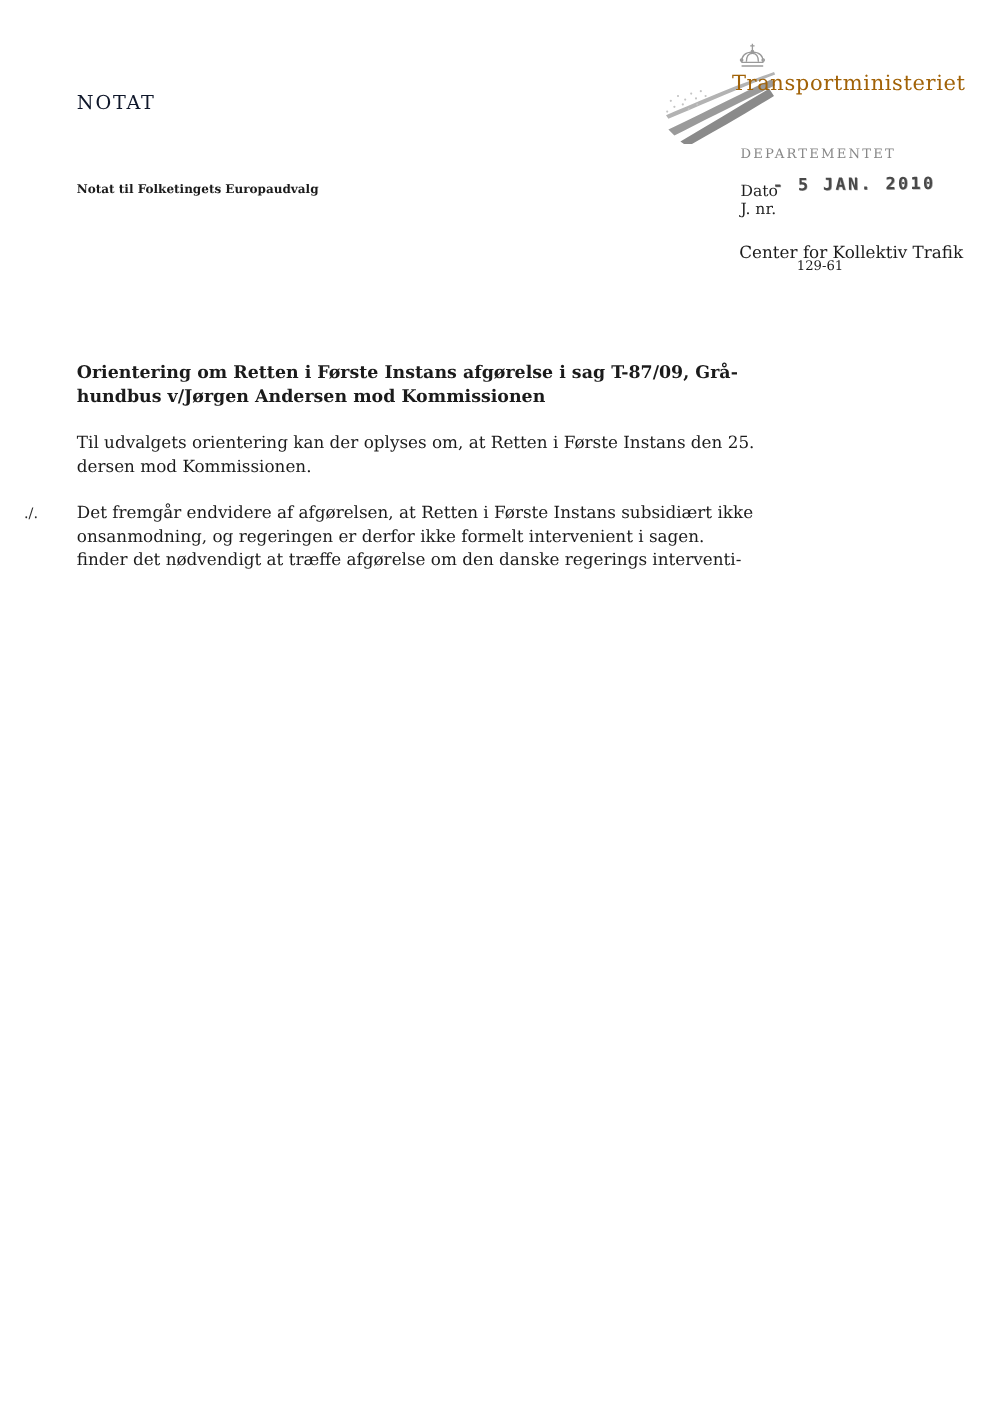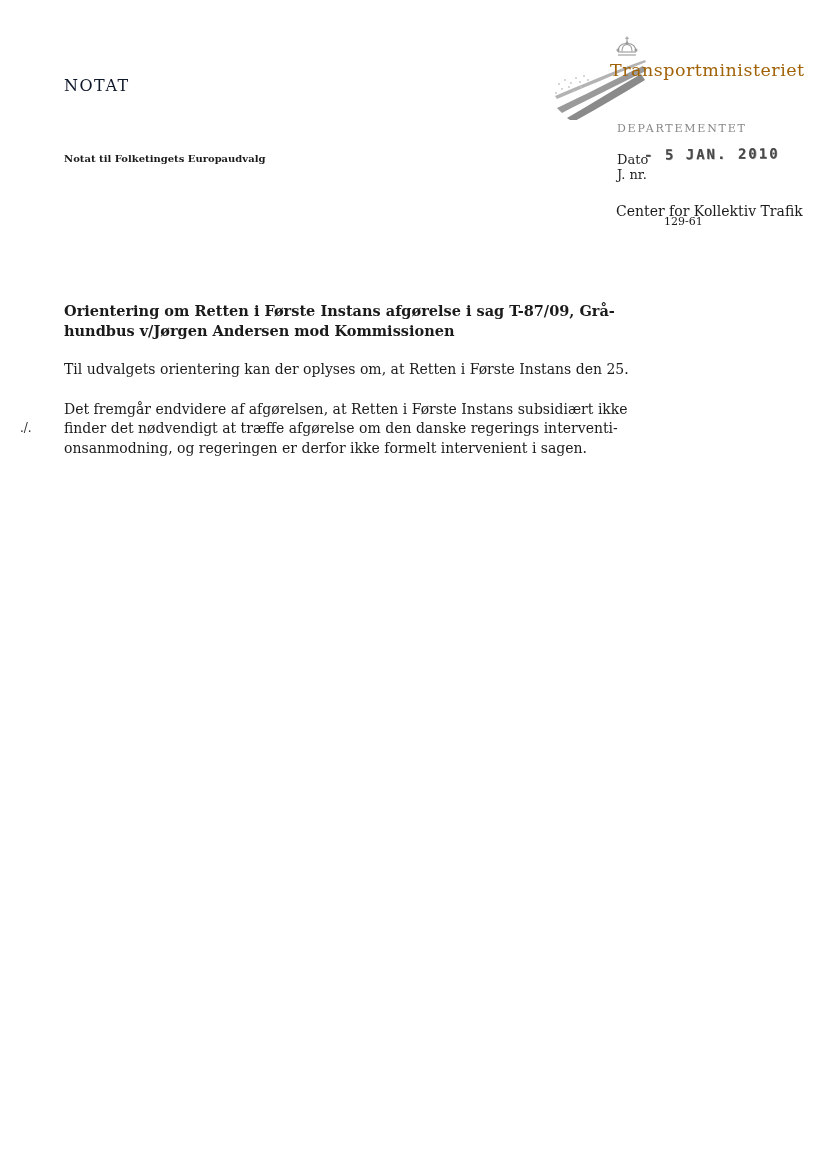--- a/index.html
+++ b/index.html
@@ -138,24 +138,25 @@
   <div class="abs margin-mark">./.</div>
 
   <div class="abs doc-body">
     <div class="doc-title">
       <div class="ln">Orientering om Retten i Første Instans afgørelse i sag T-87/09, Grå-</div>
       <div class="ln">hundbus v/Jørgen Andersen mod Kommissionen</div>
     </div>
 
     <div class="para">
       <div class="ln">Til udvalgets orientering kan der oplyses om, at Retten i Første Instans den 25.</div>
+      <div class="ln">dersen mod Kommissionen.</div>
     </div>
 
 
 
     <div class="para">
       <div class="ln">Det fremgår endvidere af afgørelsen, at Retten i Første Instans subsidiært ikke</div>
+      <div class="ln">onsanmodning, og regeringen er derfor ikke formelt intervenient i sagen.</div>
       <div class="ln">finder det nødvendigt at træffe afgørelse om den danske regerings interventi-</div>
-      <div class="ln">onsanmodning, og regeringen er derfor ikke formelt intervenient i sagen.</div>
     </div>
   </div>
 
 </div>
 
 </body></html>

